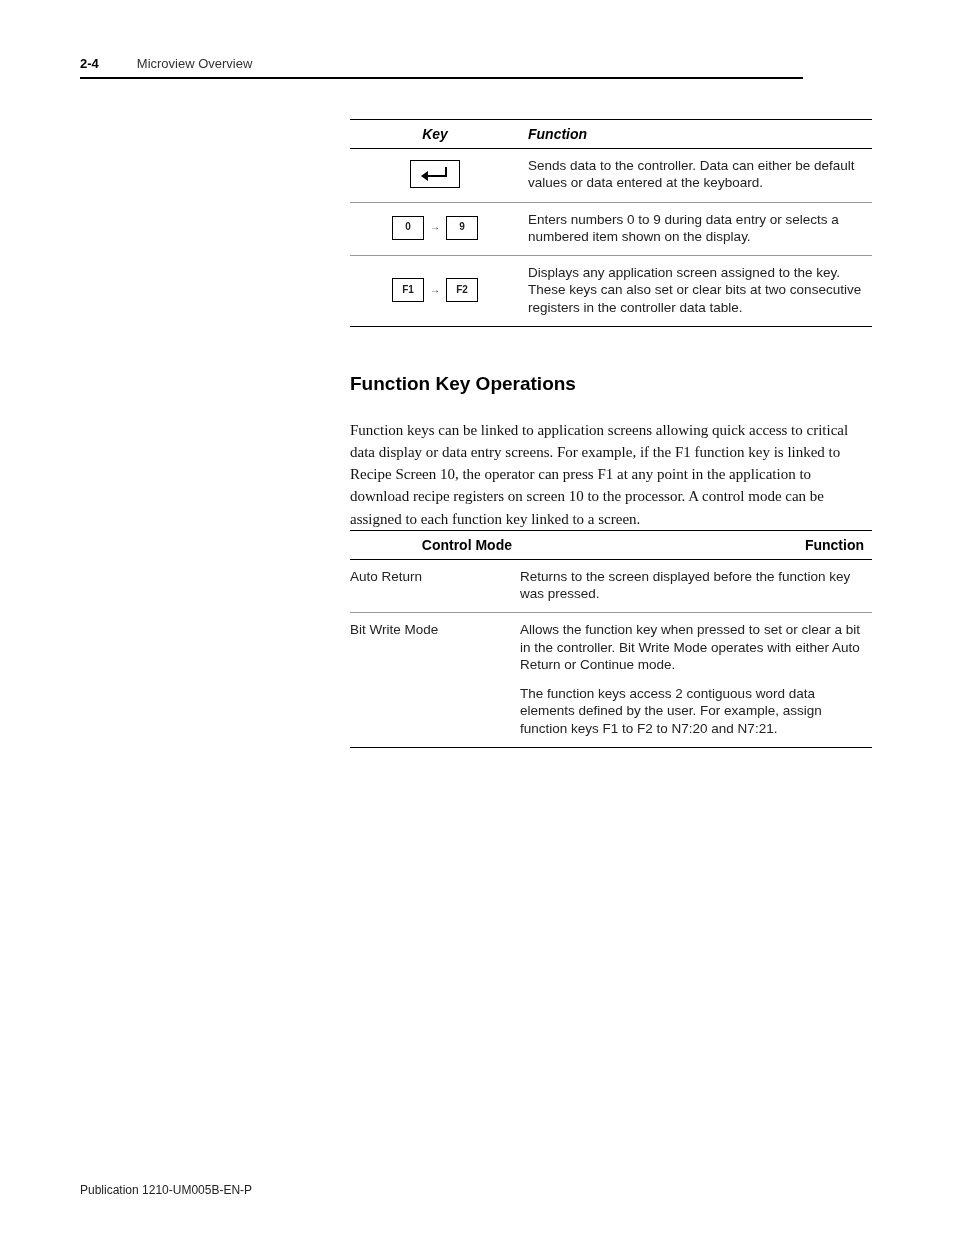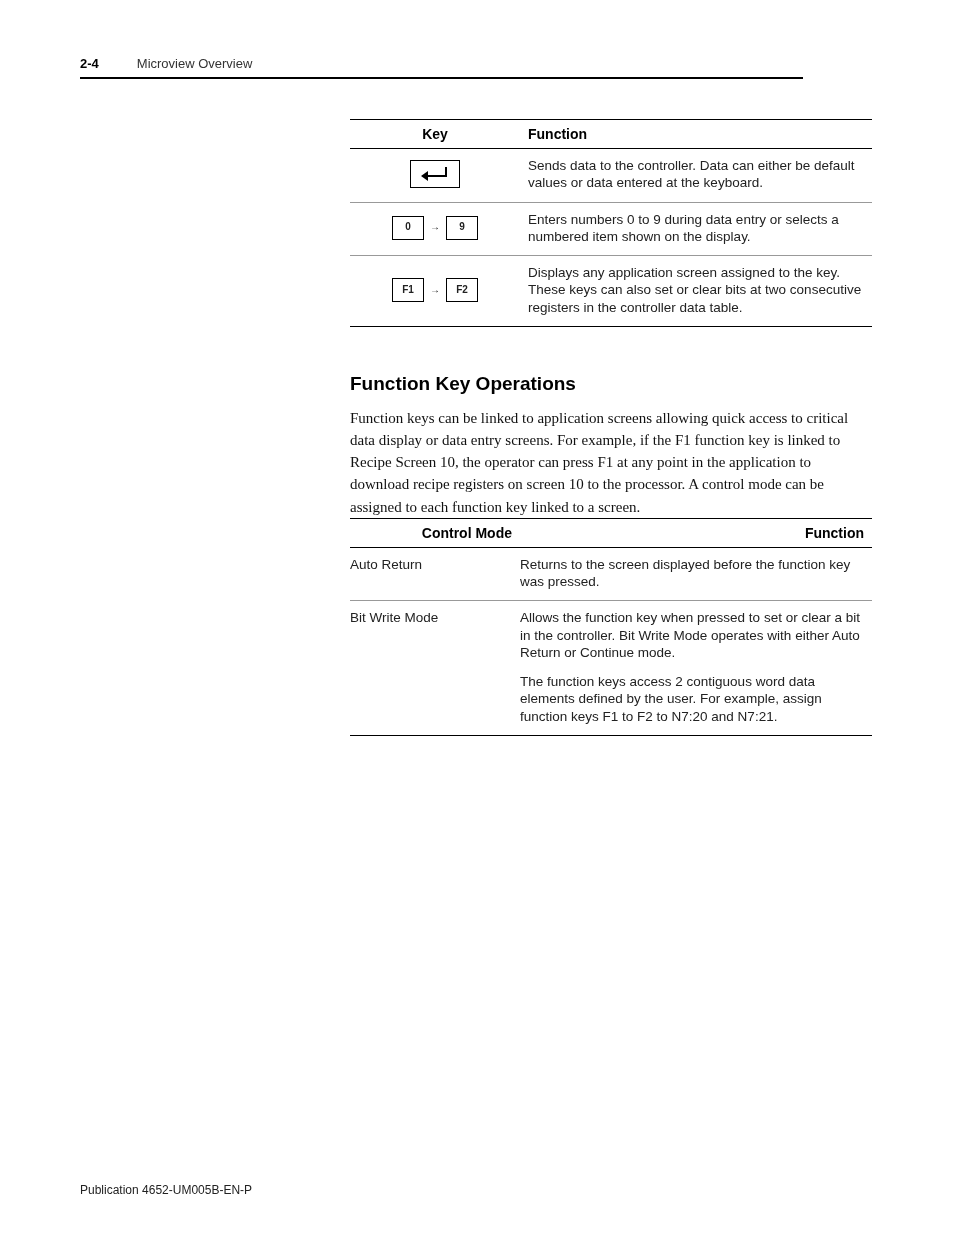--- a/index.html
+++ b/index.html
@@ -5,35 +5,35 @@
   * { box-sizing: border-box; margin: 0; padding: 0; }
   html, body { width: 954px; height: 1235px; background: #fff; font-family: Arial, Helvetica, sans-serif; }
   .page { width: 875px; height: 1235px; position: relative; padding: 56px 72px 40px 80px; }
   .hdr { display: flex; align-items: baseline; gap: 26px; margin-bottom: 6px; }
   .hdr-num { font-weight: 700; font-size: 13px; }
   .hdr-title { font-size: 13px; color: #333; padding-left: 12px; }
   .hdr-rule { border: 0; border-top: 2px solid #000; margin-bottom: 40px; }
   .content { margin-left: 270px; width: 522px; }
 
   table.key-table { border-collapse: collapse; width: 100%; border-top: 1px solid #000; border-bottom: 1px solid #000; margin-bottom: 46px; }
-  table.key-table th { text-align: left; font-weight: 700; font-size: 14px; padding: 6px 8px; border-bottom: 1px solid #000; vertical-align: top; }
+  table.key-table th { text-align: left; font-weight: 700; font-size: 14px; padding: 6px 8px; border-bottom: 1px solid #000; vertical-align: top; font-style: italic; }
   table.key-table th:first-child { text-align: center; width: 170px; }
   table.key-table td { padding: 8px 8px 10px 8px; border-top: 1px solid #999; vertical-align: middle; font-size: 13.5px; color: #222; line-height: 1.28; }
   table.key-table tr:first-of-type td { border-top: none; margin-top: 12px; }
   .key-cell { text-align: center; }
 
   .keycap { display: inline-flex; align-items: center; justify-content: center; border: 1px solid #000; min-width: 32px; height: 24px; padding: 0 6px; font-family: Arial, sans-serif; font-size: 10px; font-weight: 700; background: #fff; position: relative; }
   .enter-sym { position: relative; width: 24px; height: 14px; }
   .enter-sym::before { content: ""; position: absolute; right: 0; top: 0; width: 2px; height: 8px; background: #000; }
   .enter-sym::after { content: ""; position: absolute; left: 4px; top: 8px; right: 0; height: 2px; background: #000; }
   .enter-arrow { position: absolute; left: -2px; top: 4px; width: 0; height: 0; border-top: 5px solid transparent; border-bottom: 5px solid transparent; border-right: 7px solid #000; }
   .key-row { display: inline-flex; align-items: center; gap: 6px; }
   .arrow-link { font-size: 10px; }
 
-  h2.section { font-family: Arial, sans-serif; font-weight: 700; font-size: 19px; margin-bottom: 12px; }
+  h2.section { font-family: Arial, sans-serif; font-weight: 700; font-size: 19px; margin-bottom: 24px; }
   p.body { font-family: Liberation Serif, serif; font-size: 15px; line-height: 1.48; color: #111; }
 
   table.mode-table { border-collapse: collapse; width: 100%; border-top: 1px solid #000; border-bottom: 1px solid #000; }
   table.mode-table th { text-align: right; font-weight: 700; font-size: 14px; padding: 6px 8px 6px 0; border-bottom: 1px solid #000; vertical-align: top; }
   table.mode-table th:first-child { width: 170px; }
   table.mode-table td { padding: 8px 8px 10px 0; border-top: 1px solid #999; vertical-align: top; font-size: 13.5px; color: #222; line-height: 1.28; }
   table.mode-table tr:first-of-type td { border-top: none; }
   .para-gap { display: block; height: 12px; }
 
   .footer { position: absolute; left: 80px; bottom: 38px; font-size: 12px; color: #222; }
@@ -113,15 +113,15 @@
             <span>Allows the function key when pressed to set or clear a bit in the controller. Bit Write Mode operates with either Auto Return or Continue mode.</span>
             <span class="para-gap"></span>
             <span>The function keys access 2 contiguous word data elements defined by the user. For example, assign function keys F1 to F2 to N7:20 and N7:21.</span>
           </td>
         </tr>
       </tbody>
     </table>
 
   </div>
 
-  <div class="footer">Publication 4652-UM005B-EN-P</div>
+  <div class="footer">Publication 1210-UM005B-EN-P</div>
 
 </div>
 
 </body></html>

